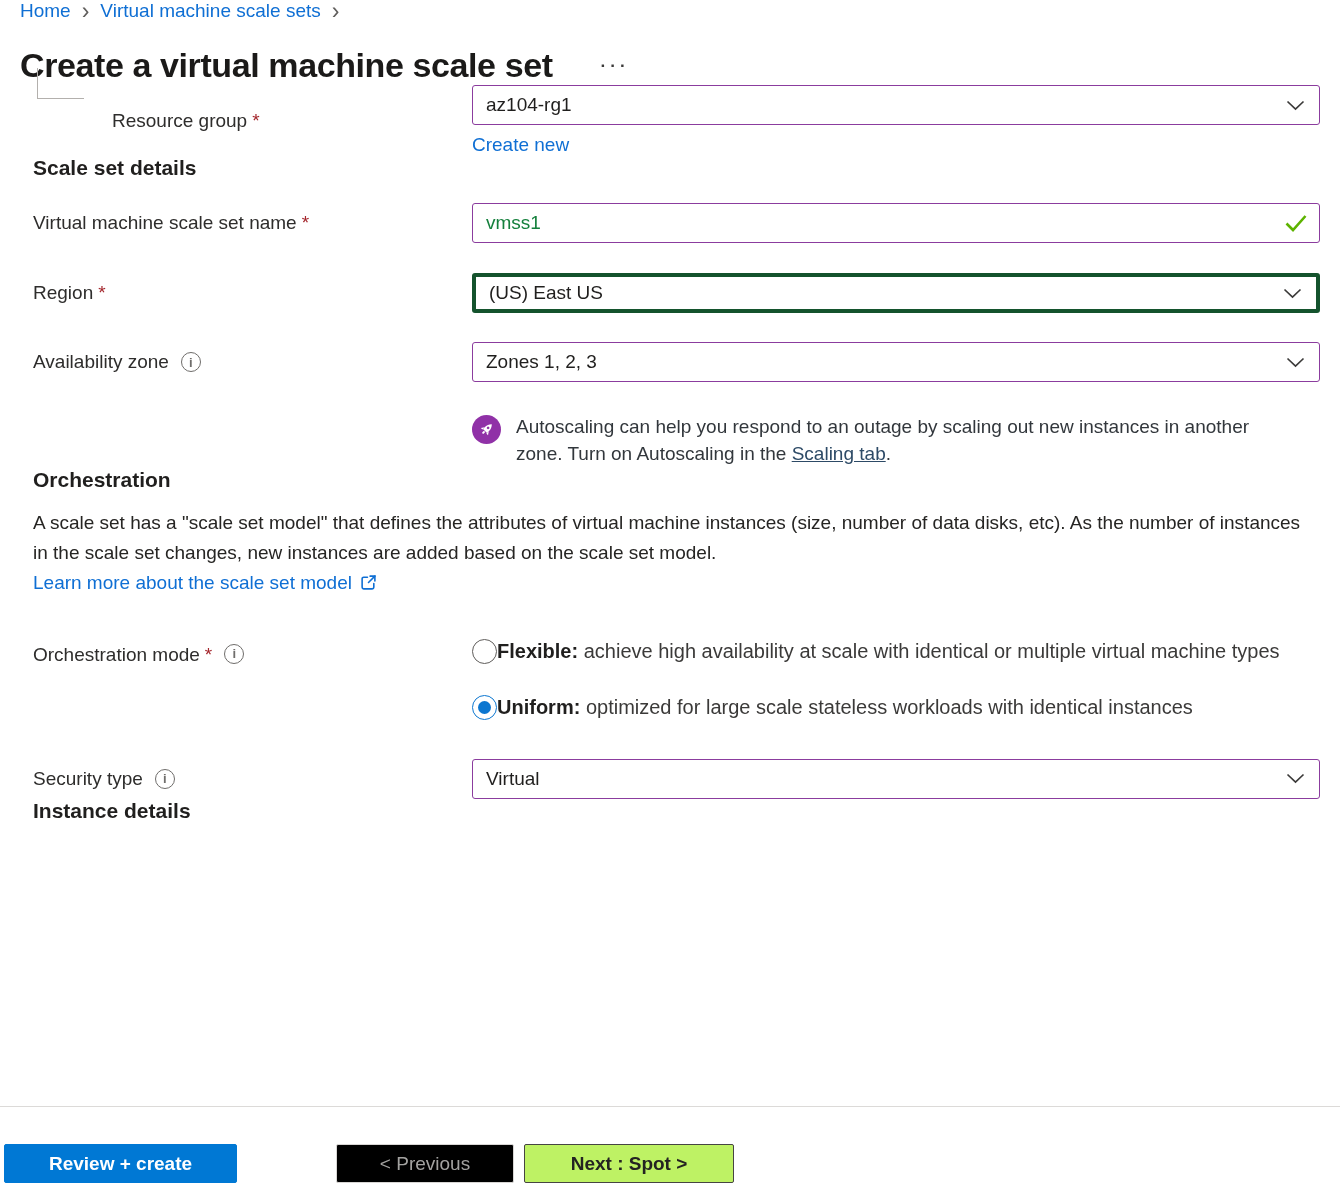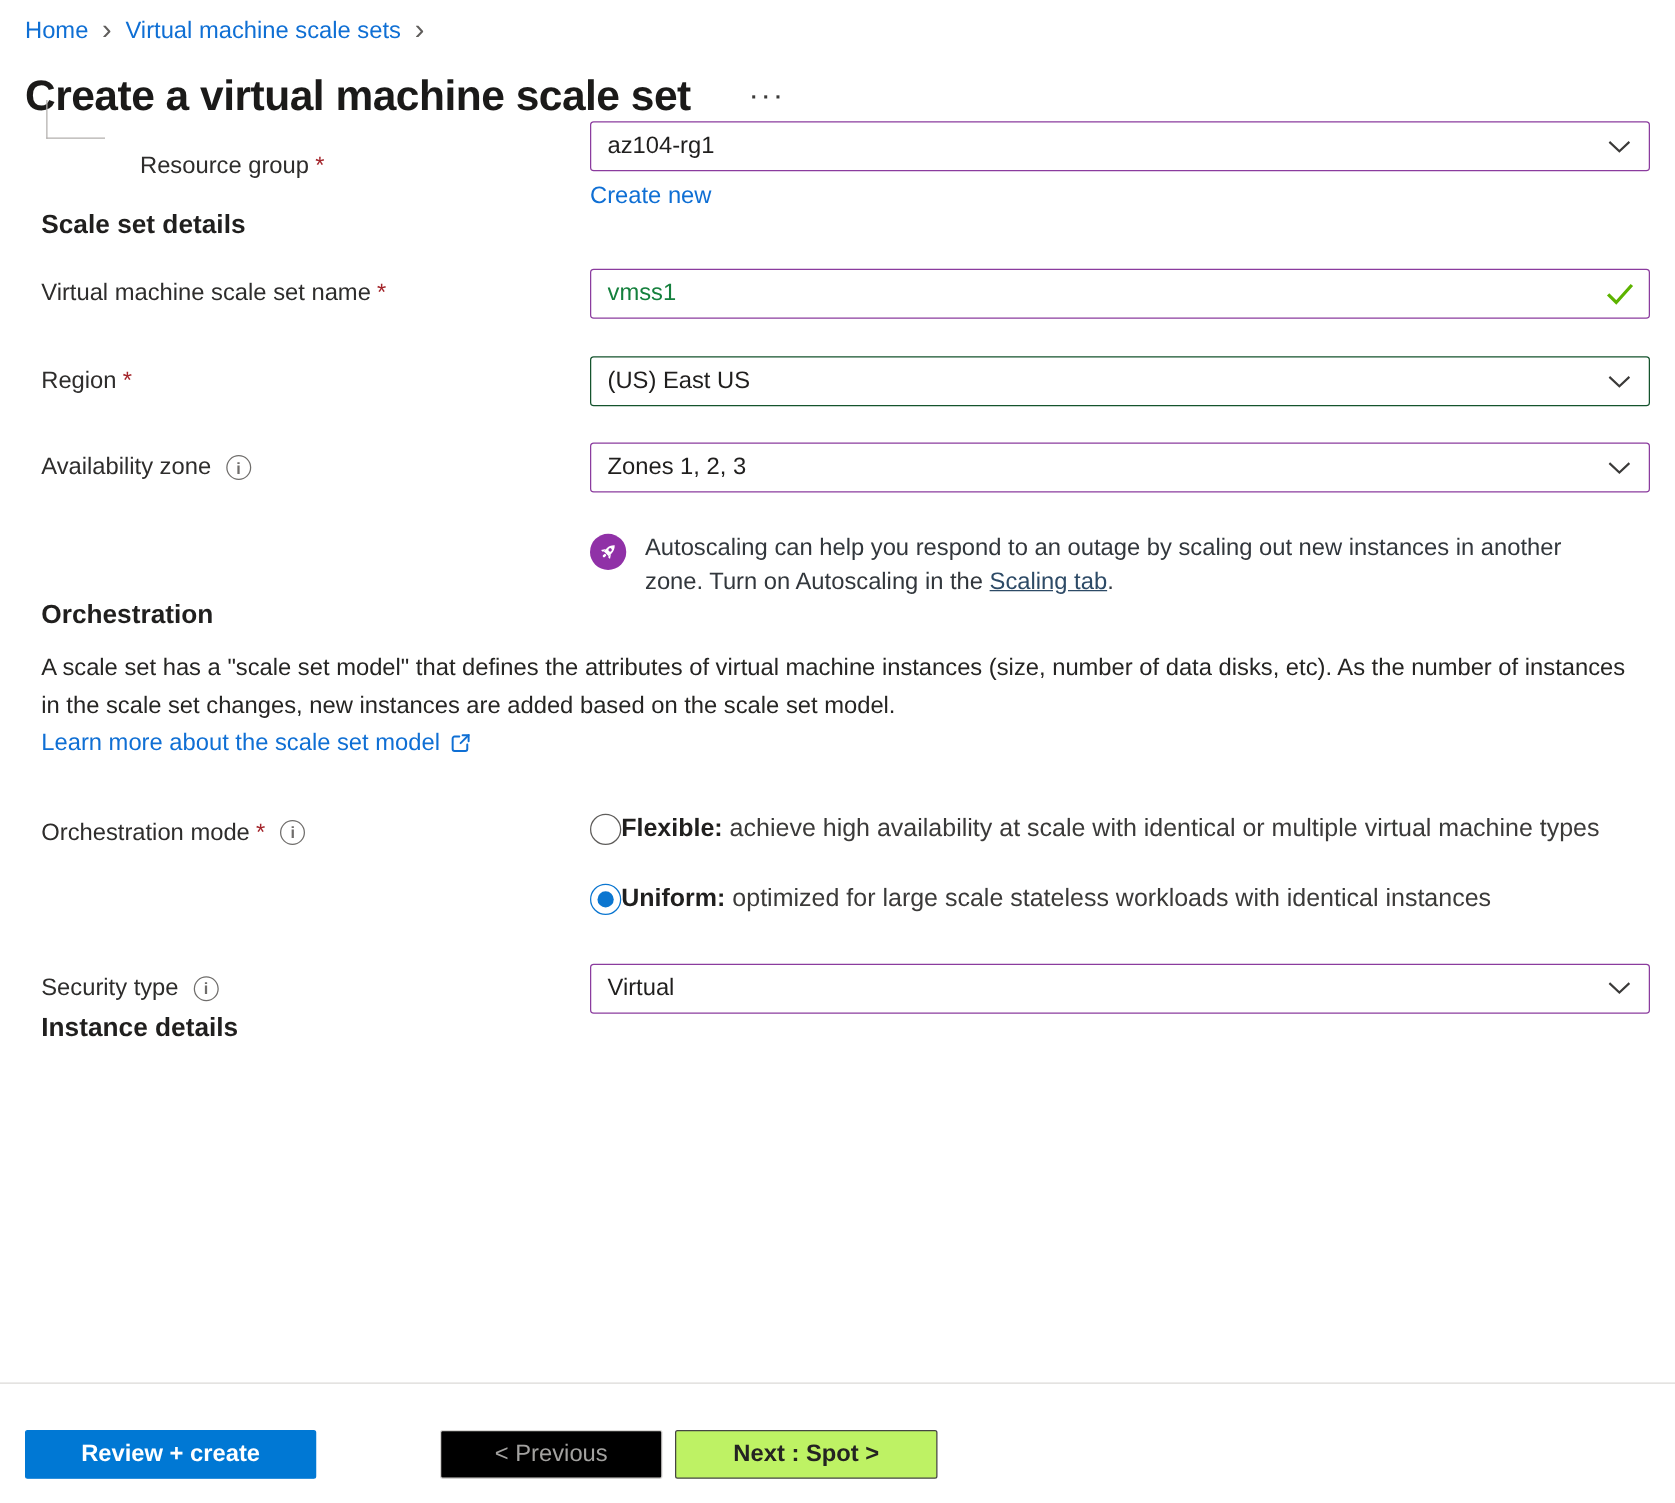--- a/index.html
+++ b/index.html
@@ -4,39 +4,39 @@
 <style>
   * { box-sizing: border-box; }
   html,body { margin:0; padding:0; background:#fff; }
   .page {
     position:relative; width:1340px; height:1202px; background:#fff; overflow:hidden;
     font-family:"Liberation Sans","DejaVu Sans",sans-serif; color:#323130;
   }
   .content { position:absolute; top:0; left:0; width:1340px; height:1106px; overflow:hidden; padding:0 20px; }
 
   
-  .breadcrumb { padding-top:12px; display:flex; align-items:center; gap:11px; font-size:19px; }
+  .breadcrumb { padding-top:0; display:flex; align-items:flex-start; gap:11px; font-size:19px; }
   .breadcrumb a { color:#0f6fd4; text-decoration:none; cursor:pointer; }
   .crumb-sep { color:#605e5c; font-size:23px; line-height:1; padding-bottom:3px; }
 
   
   .title-row { margin-top:20px; display:flex; align-items:center; }
   h1 { margin:0; font-size:34px; font-weight:700; color:#1b1a19; letter-spacing:-0.4px; }
   .more-dots { margin-left:48px; font-size:17px; font-weight:700; letter-spacing:4px; color:#3b3a39; cursor:pointer; }
 
   
   .form-row { display:flex; align-items:stretch; }
   .label-col { flex:0 0 452px; width:452px; display:flex; align-items:center; padding-left:13px; gap:5px; }
   .field-col { flex:1; min-width:0; }
   .lbl { font-size:19px; color:#2e2d2c; }
   .req { color:#a4262c; font-size:19px; }
   .info-icon { width:20px; height:20px; border:1px solid #6f6d6b; border-radius:50%; display:inline-flex;
     align-items:center; justify-content:center; font-size:13px; font-weight:600; color:#6f6d6b; margin-left:7px; flex:0 0 auto; cursor:pointer; }
 
-  .dropdown { height:40px; background:#fff; border:1px solid #14532d; border-radius:3px; display:flex;
+  .dropdown { height:40px; background:#fff; border:4px solid #14532d; border-radius:3px; display:flex;
     align-items:center; justify-content:space-between; padding:0 14px 0 13px; cursor:pointer; }
   .dropdown.modified { border:1.5px solid #8b3c9e; }
   .dd-val { font-size:19px; color:#201f1e; }
   .chevron { flex:0 0 auto; }
 
   .rg-row { position:relative; }
   .rg-row .label-col { padding-left:92px; }
   .elbow { position:absolute; left:17px; top:-17px; width:47px; height:31px;
     border-left:1.5px solid #b3b0ad; border-bottom:1.5px solid #b3b0ad; }
   .create-new { display:inline-block; margin-top:9px; font-size:19px; color:#0f6fd4; text-decoration:none; cursor:pointer; }
@@ -74,21 +74,21 @@
   .radio.selected { border-color:#0b76d0; }
   .radio.selected::after { content:""; position:absolute; inset:5px; border-radius:50%; background:#0b76d0; }
   .radio-text { max-width:805px; font-size:20px; line-height:1.55; color:#3b3a39; }
   .radio-name { font-weight:700; color:#201f1e; }
 
   .row-sec { margin-top:36px; }
   .h-inst { margin-top:38px; }
 
   
   .footer { position:absolute; top:1106px; left:0; width:1340px; height:96px; background:#fff;
-    border-top:1px solid #dcdad8; display:flex; align-items:flex-start; padding:37px 0 0 20px; }
+    border-top:1px solid #dcdad8; display:flex; align-items:flex-start; padding:37px 0 0 4px; }
   .btn { height:39px; border-radius:2px; font-size:19px; font-family:inherit; display:flex;
     align-items:center; justify-content:center; cursor:pointer; }
   .btn-primary { width:233px; background:#0078d4; border:1px solid #0078d4; color:#fff; font-weight:600; }
   .btn-prev { width:178px; margin-left:99px; background:#000000; border:1px solid #d8d6d4; color:#a3a2a0; }
   .btn-next { width:210px; margin-left:10px; background:#bef264; border:1.6px solid #464543; color:#242322; font-weight:600; }
 </style>
 </head>
 <body>
 
 <div class="page">

